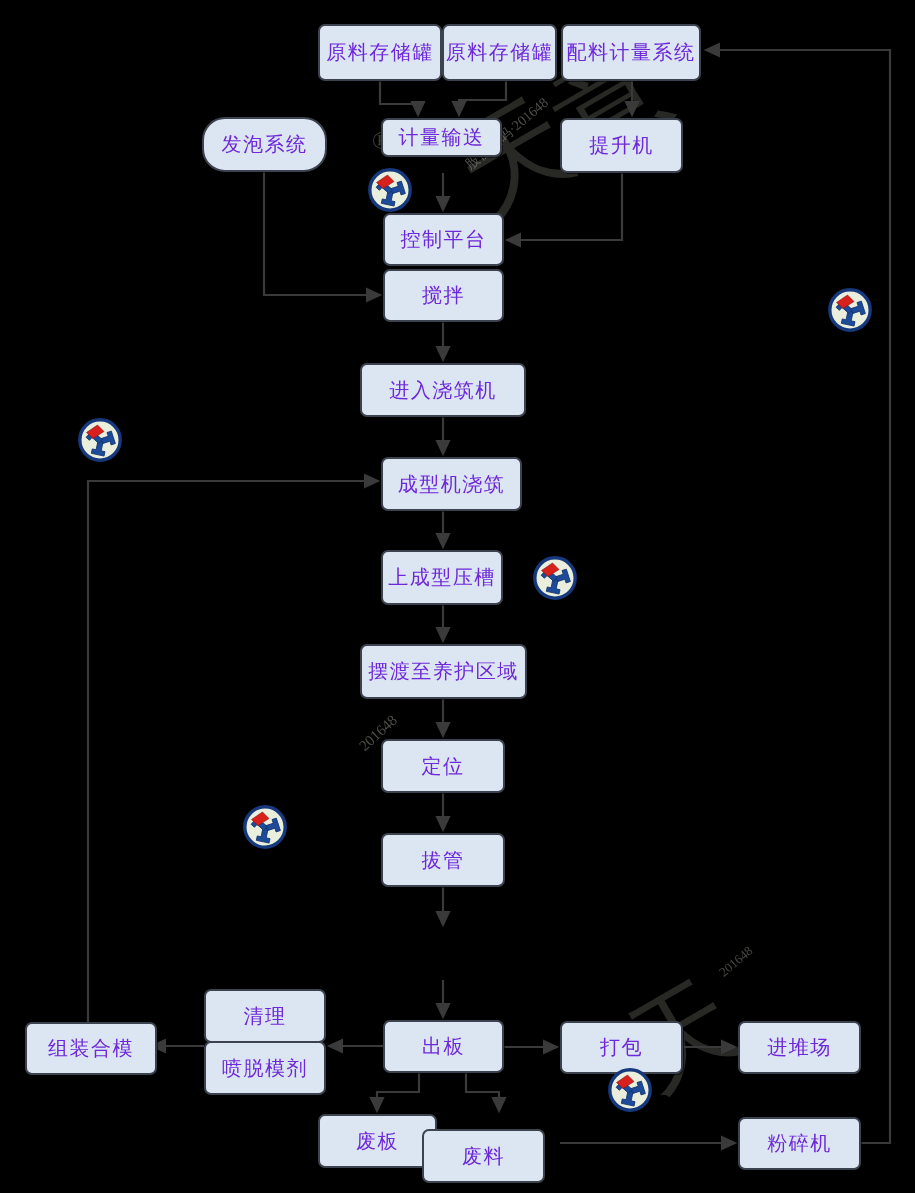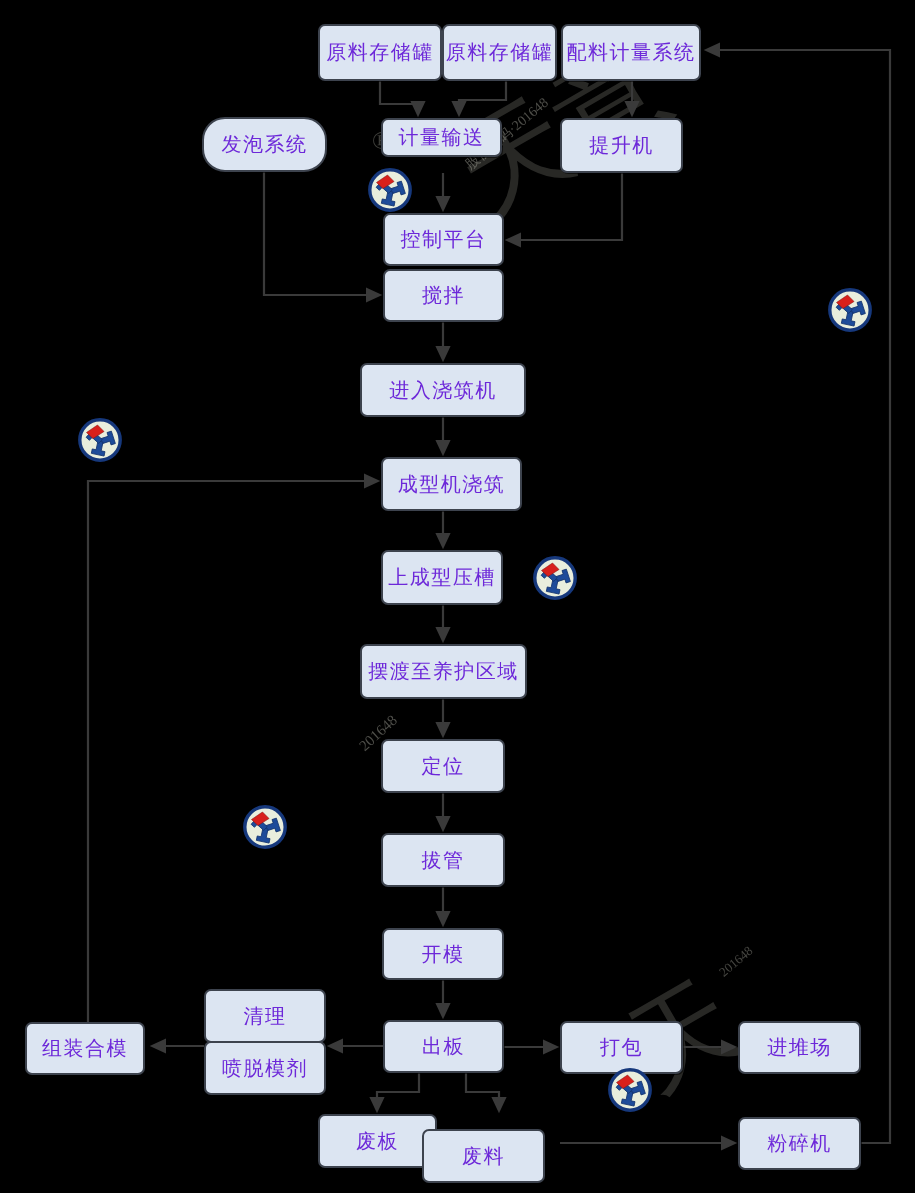--- a/index.html
+++ b/index.html
@@ -138,33 +138,30 @@
       </div>
       <div class="flow-node" style="left: 360px; top: 644px; width: 167px; height: 55px;">
         <span class="node-label">摆渡至养护区域</span>
       </div>
       <div class="flow-node" style="left: 381px; top: 739px; width: 124px; height: 54px;">
         <span class="node-label">定位</span>
       </div>
       <div class="flow-node" style="left: 381px; top: 833px; width: 124px; height: 54px;">
         <span class="node-label">拔管</span>
       </div>
-      <div class="flow-node" style="left: 382px; top: 928px; width: 122px; height: 52px;">
-        <span class="node-label">开模</span>
-      </div>
       <div class="flow-node" style="left: 383px; top: 1020px; width: 121px; height: 53px;">
         <span class="node-label">出板</span>
       </div>
       <div class="flow-node" style="left: 204px; top: 989px; width: 122px; height: 54px;">
         <span class="node-label">清理</span>
       </div>
       <div class="flow-node" style="left: 204px; top: 1041px; width: 122px; height: 54px;">
         <span class="node-label">喷脱模剂</span>
       </div>
-      <div class="flow-node" style="left: 25px; top: 1022px; width: 120px; height: 53px;">
+      <div class="flow-node" style="left: 25px; top: 1022px; width: 132px; height: 53px;">
         <span class="node-label">组装合模</span>
       </div>
       <div class="flow-node" style="left: 560px; top: 1021px; width: 123px; height: 53px;">
         <span class="node-label">打包</span>
       </div>
       <div class="flow-node" style="left: 738px; top: 1021px; width: 123px; height: 53px;">
         <span class="node-label">进堆场</span>
       </div>
       <div class="flow-node" style="left: 318px; top: 1114px; width: 119px; height: 54px;">
         <span class="node-label">废板</span>

